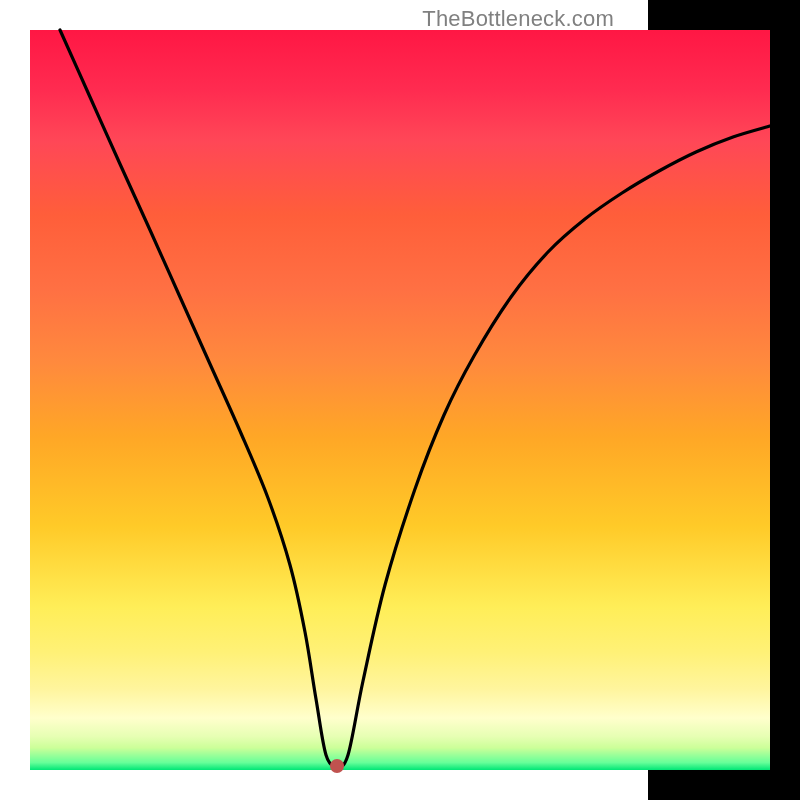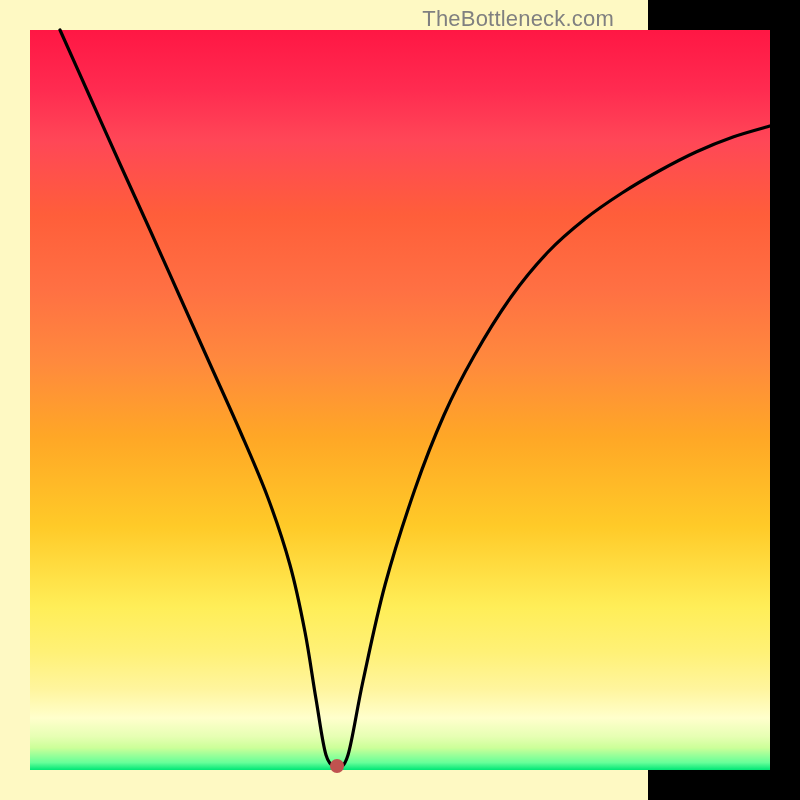--- a/index.html
+++ b/index.html
@@ -4,21 +4,21 @@
 <style>
   * { margin: 0; padding: 0; box-sizing: border-box; }
   html, body { width: 800px; height: 800px; overflow: hidden; }
   body { background: #000; font-family: Arial, Helvetica, sans-serif; }
 
   .frame {
     position: absolute;
     left: 0; top: 0;
     width: 648px;
     height: 800px;
-    background: #fef9c3;
+    background: #ffffff;
   }
 
   .plot {
     position: absolute;
     left: 30px;
     top: 30px;
     width: 740px;
     height: 740px;
     background: linear-gradient(to bottom,
       #ff1744 0%,

